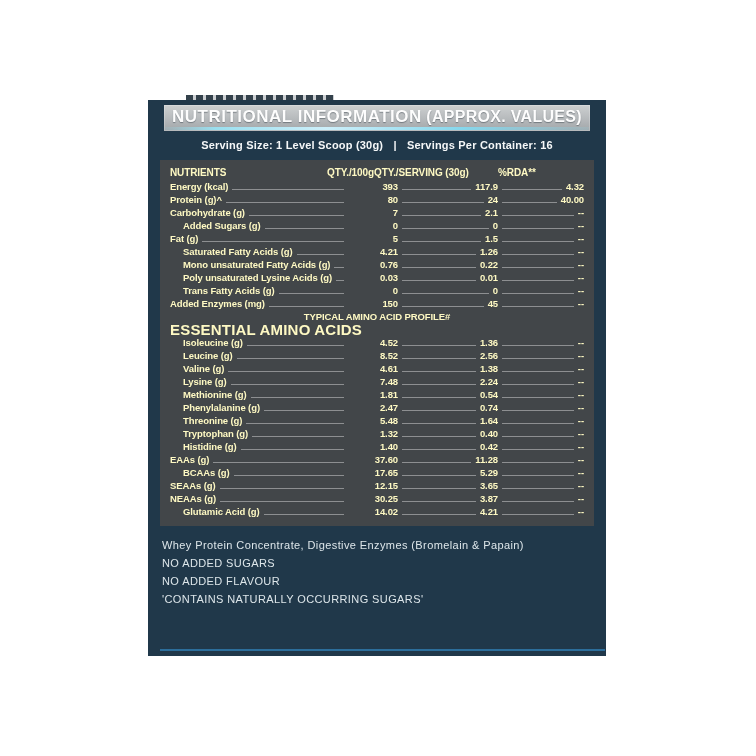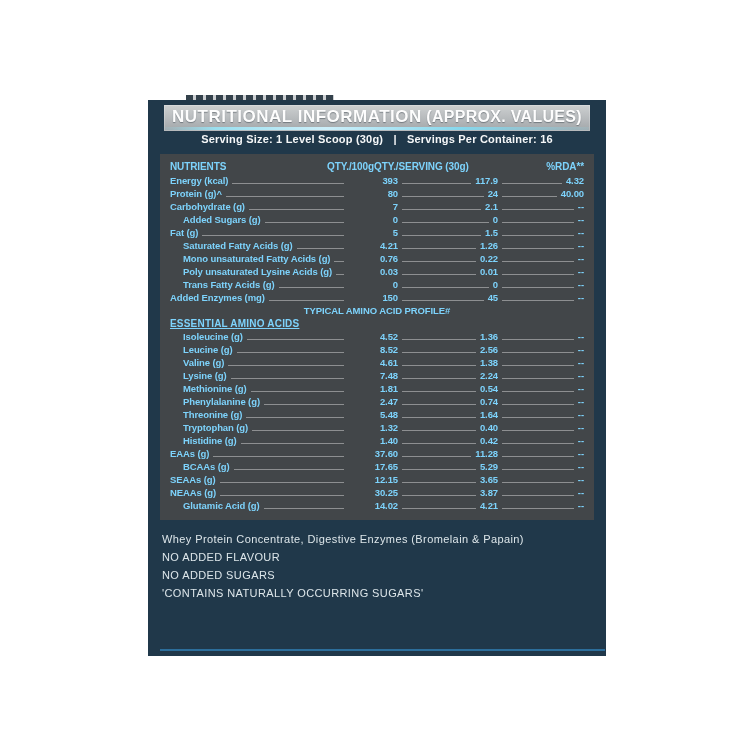--- a/index.html
+++ b/index.html
@@ -13,40 +13,40 @@
   
   .bar{position:relative;margin:0 16px;background:linear-gradient(#cdd0d1,#a2a6a9);
        text-align:center;box-shadow:inset 0 0 0 1px rgba(255,255,255,.22);}
   .bar::after{content:"";position:absolute;left:1px;right:1px;bottom:1px;height:3px;
        background:linear-gradient(90deg,rgba(134,215,236,.1),#9adfef 12%,#cdeffa 38%,#86d7ec 70%,rgba(134,215,236,.15));}
   .title-bar{height:26px;line-height:24px;}
   .bar-title{font-size:17px;font-weight:bold;color:#fdfdfd;letter-spacing:.5px;
        text-shadow:0 1px 1px rgba(40,50,60,.45);}
   .bar-sub{font-size:16px;font-weight:bold;color:#fdfdfd;letter-spacing:.3px;
        text-shadow:0 1px 1px rgba(40,50,60,.45);}
-  .serving{margin-top:1px;height:14px;line-height:14px;text-align:center;color:#f5f7f8;
+  .serving{margin-top:7px;height:14px;line-height:14px;text-align:center;color:#f5f7f8;
        font-size:11px;font-weight:bold;letter-spacing:.2px;}
   .serving .sep{margin:0 7px;}
   
   .table-box{margin:8px 12px 0;background:#424649;padding:6px 10px 8px;box-sizing:border-box;
-       color:#7dd3fc;font-weight:bold;letter-spacing:-0.1px;}
+       color:#fef9c3;font-weight:bold;letter-spacing:-0.1px;}
   .trow{display:flex;align-items:stretch;height:13px;line-height:13px;font-size:9.5px;white-space:nowrap;}
   .thead{height:14px;line-height:14px;font-size:10px;}
   .lbl{flex:0 0 auto;}
   .lbl.ind{padding-left:13px;}
   .lead{flex:1 1 0;height:9px;border-bottom:1px solid rgba(245,245,245,.42);margin:0 4px;min-width:2px;}
   .v1{flex:0 0 50px;display:flex;justify-content:flex-end;}
   .c3{flex:0 0 100px;display:flex;}
   .c4{flex:0 0 86px;display:flex;}
   .v1h{flex:0 0 50px;display:flex;justify-content:flex-end;}
   .c3h{flex:0 0 100px;display:flex;justify-content:flex-start;}
-  .c4h{flex:0 0 86px;display:flex;justify-content:flex-end;padding-left:24px;}
+  .c4h{flex:0 0 86px;display:flex;padding-left:24px;}
   .num{flex:0 0 auto;}
   .centerrow{height:13px;line-height:13px;font-size:9.5px;text-align:center;font-weight:bold;}
-  .sectionrow{height:13px;line-height:13px;font-size:10px;font-weight:bold;letter-spacing:.2px;text-decoration:underline;}
+  .sectionrow{height:13px;line-height:13px;font-size:15px;font-weight:bold;letter-spacing:.2px;}
   
   .ing-bar{margin-top:14px;height:24px;line-height:22px;}
   .bar-title-sm{font-size:15px;font-weight:bold;color:#fdfdfd;letter-spacing:1.5px;
        text-shadow:0 1px 1px rgba(40,50,60,.45);}
   .ing-lines{margin:10px 14px 0;}
   .ing-line{height:18px;line-height:18px;font-size:11px;color:#dde6ea;letter-spacing:.4px;}
   .bottom-line{position:absolute;left:12px;right:1px;bottom:5px;height:2px;background:#2c6e9b;}
 </style>
 </head>
 <body>
@@ -465,20 +465,20 @@
       <span class="lead"></span>
       <span class="num">--</span>
     </span>
   </div>
 </div>
     </div>
 
 
     <div class="ing-lines" id="ing-lines">
         <div class="ing-line">Whey Protein Concentrate, Digestive Enzymes (Bromelain &amp; Papain)</div>
+        <div class="ing-line">NO ADDED SUGARS</div>
         <div class="ing-line">NO ADDED FLAVOUR</div>
-        <div class="ing-line">NO ADDED SUGARS</div>
         <div class="ing-line">'CONTAINS NATURALLY OCCURRING SUGARS'</div>
       </div>
 
     <div class="bottom-line"></div>
   </div>
 </div>
 
 </body></html>

